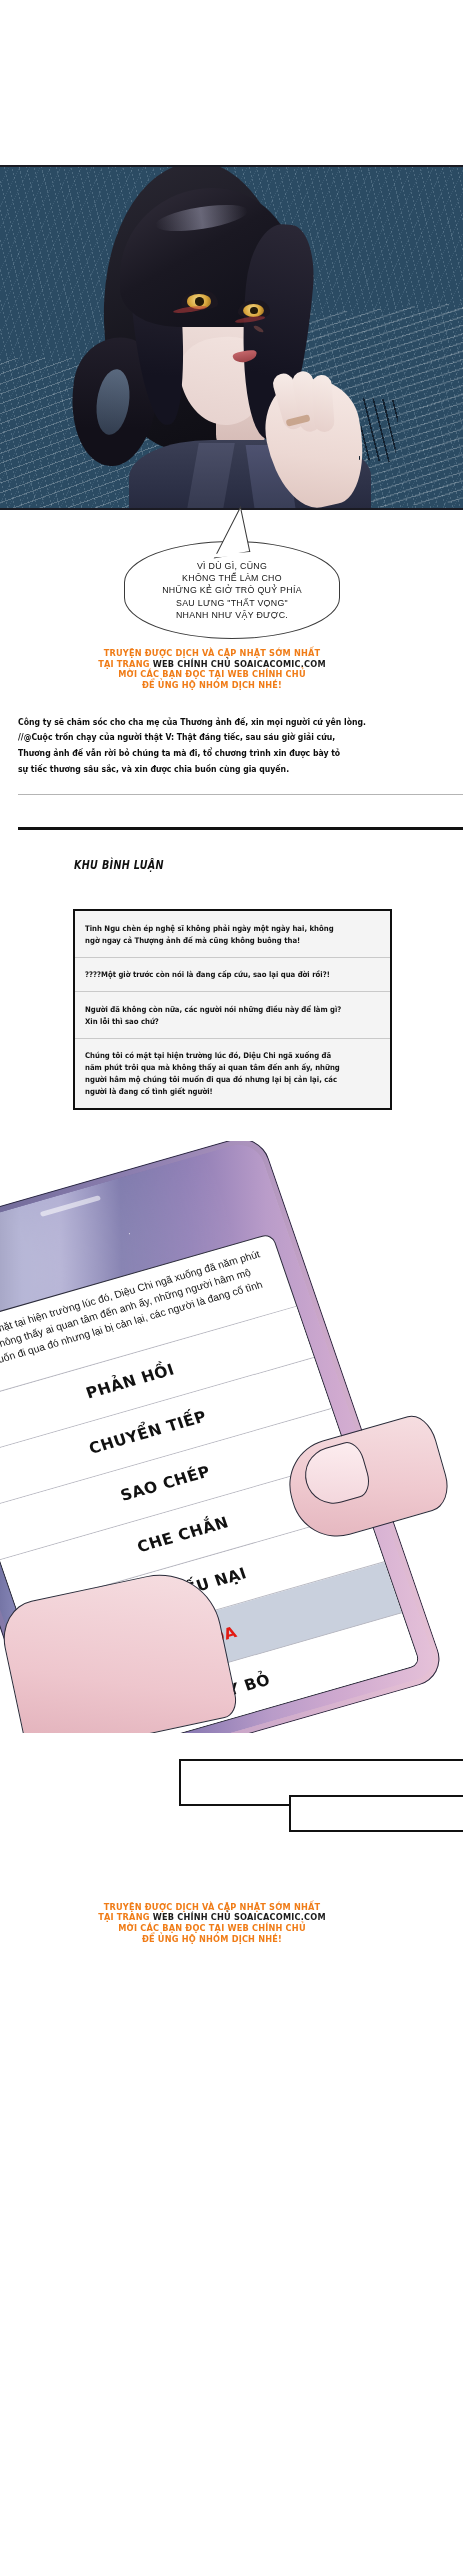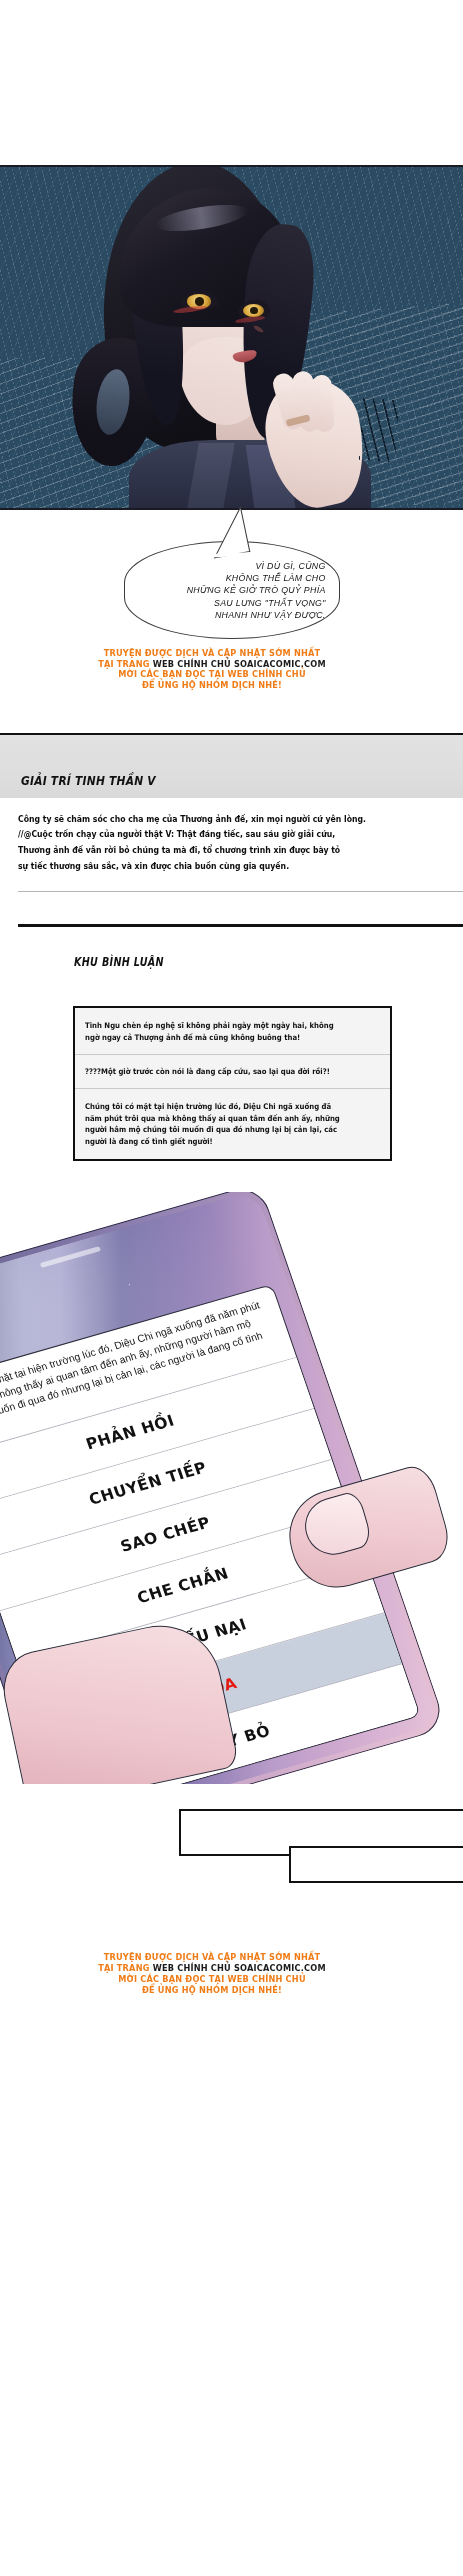--- a/index.html
+++ b/index.html
@@ -180,22 +180,21 @@
     background: #fff;
   }
   .bubble {
     position: relative;
     width: 216px;
     margin: 0 auto;
     border: 1px solid #3a3a3a;
     border-radius: 50% / 42%;
     background: #fff;
     padding: 17.5px 13.4px 16.5px;
-    text-align: right;
-    font-style: italic;
+    text-align: center;
   }
   .bubble-tail {
     position: absolute;
     left: 70px; top: -38px;
     width: 0; height: 0;
   }
   .bubble-tail svg { display:block; }
   .bubble p {
     margin: 0;
     font-family: "Liberation Sans", sans-serif;
@@ -525,42 +524,42 @@
     </div>
   </div>
 
   <div class="credit">
     <p class="line">TRUYỆN ĐƯỢC DỊCH VÀ CẬP NHẬT SỚM NHẤT</p>
     <p class="line"><span>TẠI TRANG </span><span class="dark">WEB CHÍNH CHỦ SOAICACOMIC.COM</span></p>
     <p class="line">MỜI CÁC BẠN ĐỌC TẠI WEB CHÍNH CHỦ</p>
     <p class="line">ĐỂ ỦNG HỘ NHÓM DỊCH NHÉ!</p>
   </div>
 
-  <div class="panel-grey">
-    <div class="headline">GIẢI TRÍ TINH THẦN V</div>
-  </div>
 
   <div class="newsbody">
     <p>Công ty sẽ chăm sóc cho cha mẹ của Thương ảnh đế, xin mọi người cứ yên lòng.</p>
     <p>//@Cuộc trốn chạy của người thật V: Thật đáng tiếc, sau sáu giờ giải cứu,</p>
     <p>Thương ảnh đế vẫn rời bỏ chúng ta mà đi,  tổ chương trình xin được bày tỏ</p>
     <p>sự tiếc thương sâu sắc, và xin được chia buồn cùng gia quyến.</p>
     <div class="rule-thin"></div>
     <div class="rule-thick"></div>
   </div>
 
   <div class="comments-wrap">
     <div class="comments-title">KHU BÌNH LUẬN</div>
 
     <div class="comment-box">
       <div class="comment">
         <p>Tinh Ngu chèn ép nghệ sĩ không phải ngày một ngày hai, không ngờ ngay cả Thượng ảnh đế mà cũng không buông tha!</p>
       </div>
       <div class="comment">
         <p>????Một giờ trước còn nói là đang cấp cứu, sao lại qua đời rồi?!</p>
+      </div>
+      <div class="comment">
+        <p>Người đã không còn nữa, các người nói những điều này để làm gì? Xin lỗi thì sao chứ?</p>
       </div>
       <div class="comment">
         <p>Chúng tôi có mặt tại hiện trường lúc đó, Diệu Chi ngã xuống đã năm phút trôi qua mà không thấy ai quan tâm đến anh ấy, những người hâm mộ chúng tôi muốn đi qua đó nhưng lại bị cản lại, các người là đang cố tình giết người!</p>
       </div>
     </div>
   </div>
 
   <div class="panel-phone">
     <div class="phone">
       <div class="phone-screen">

